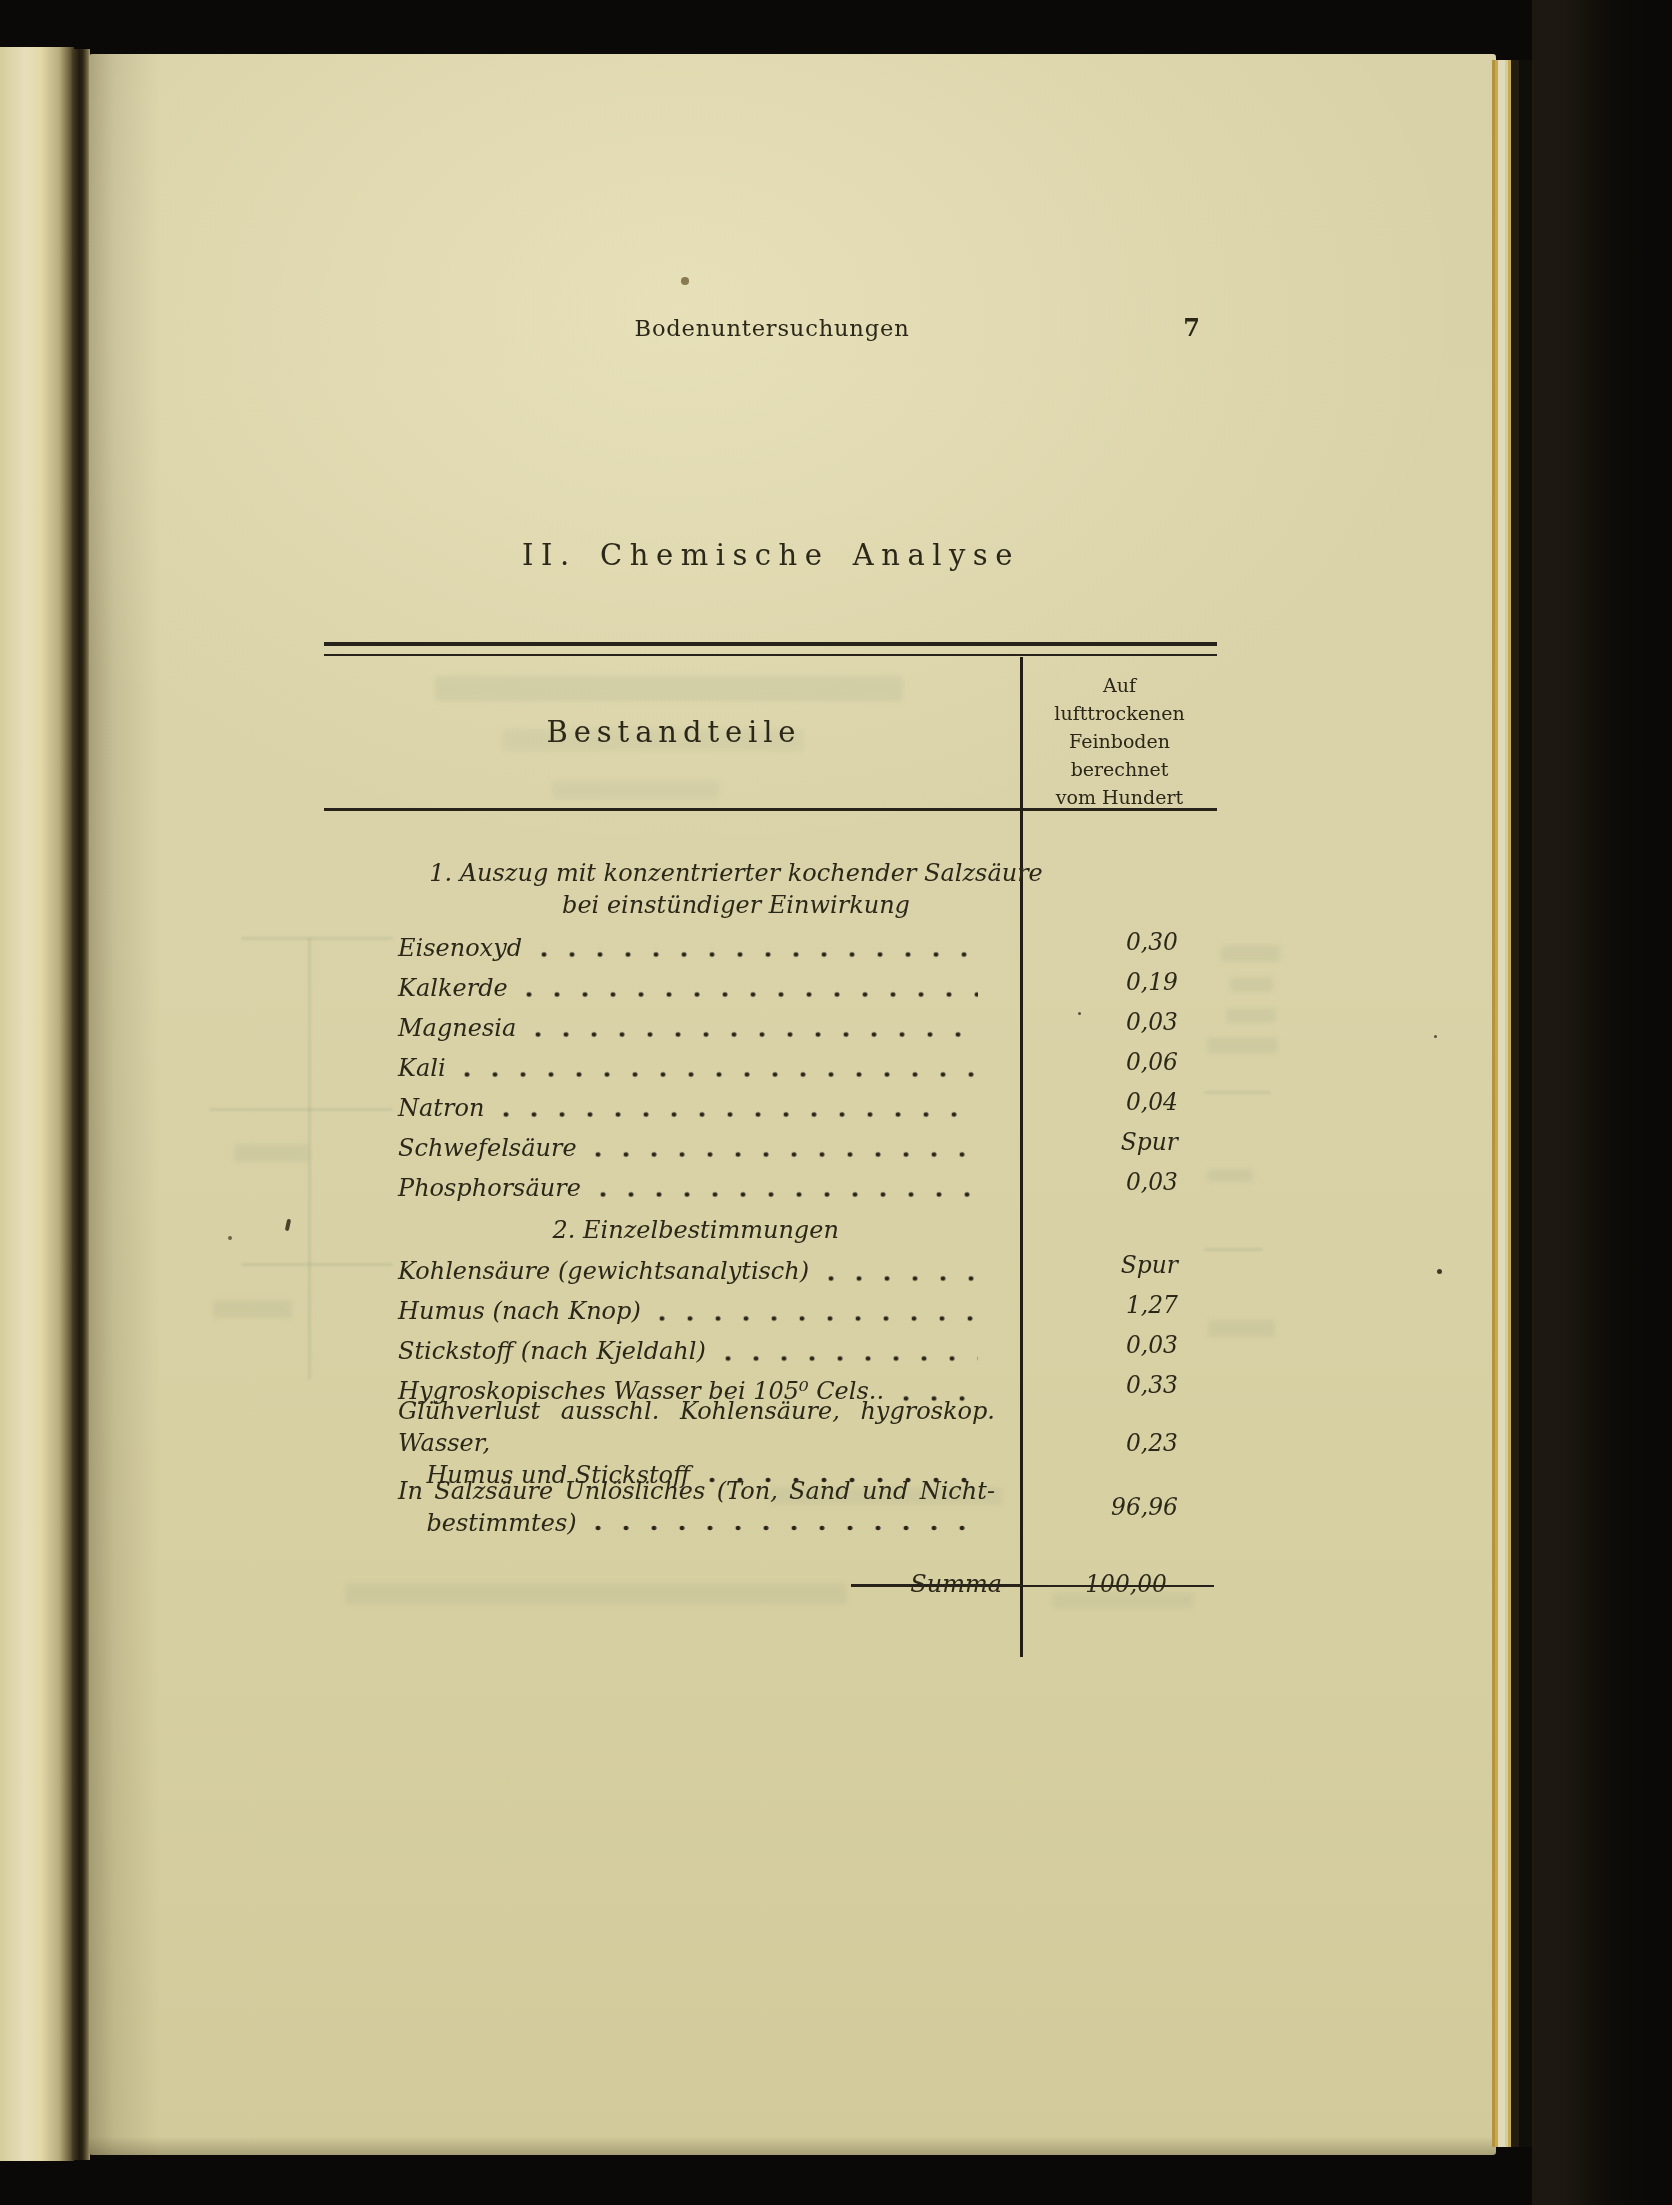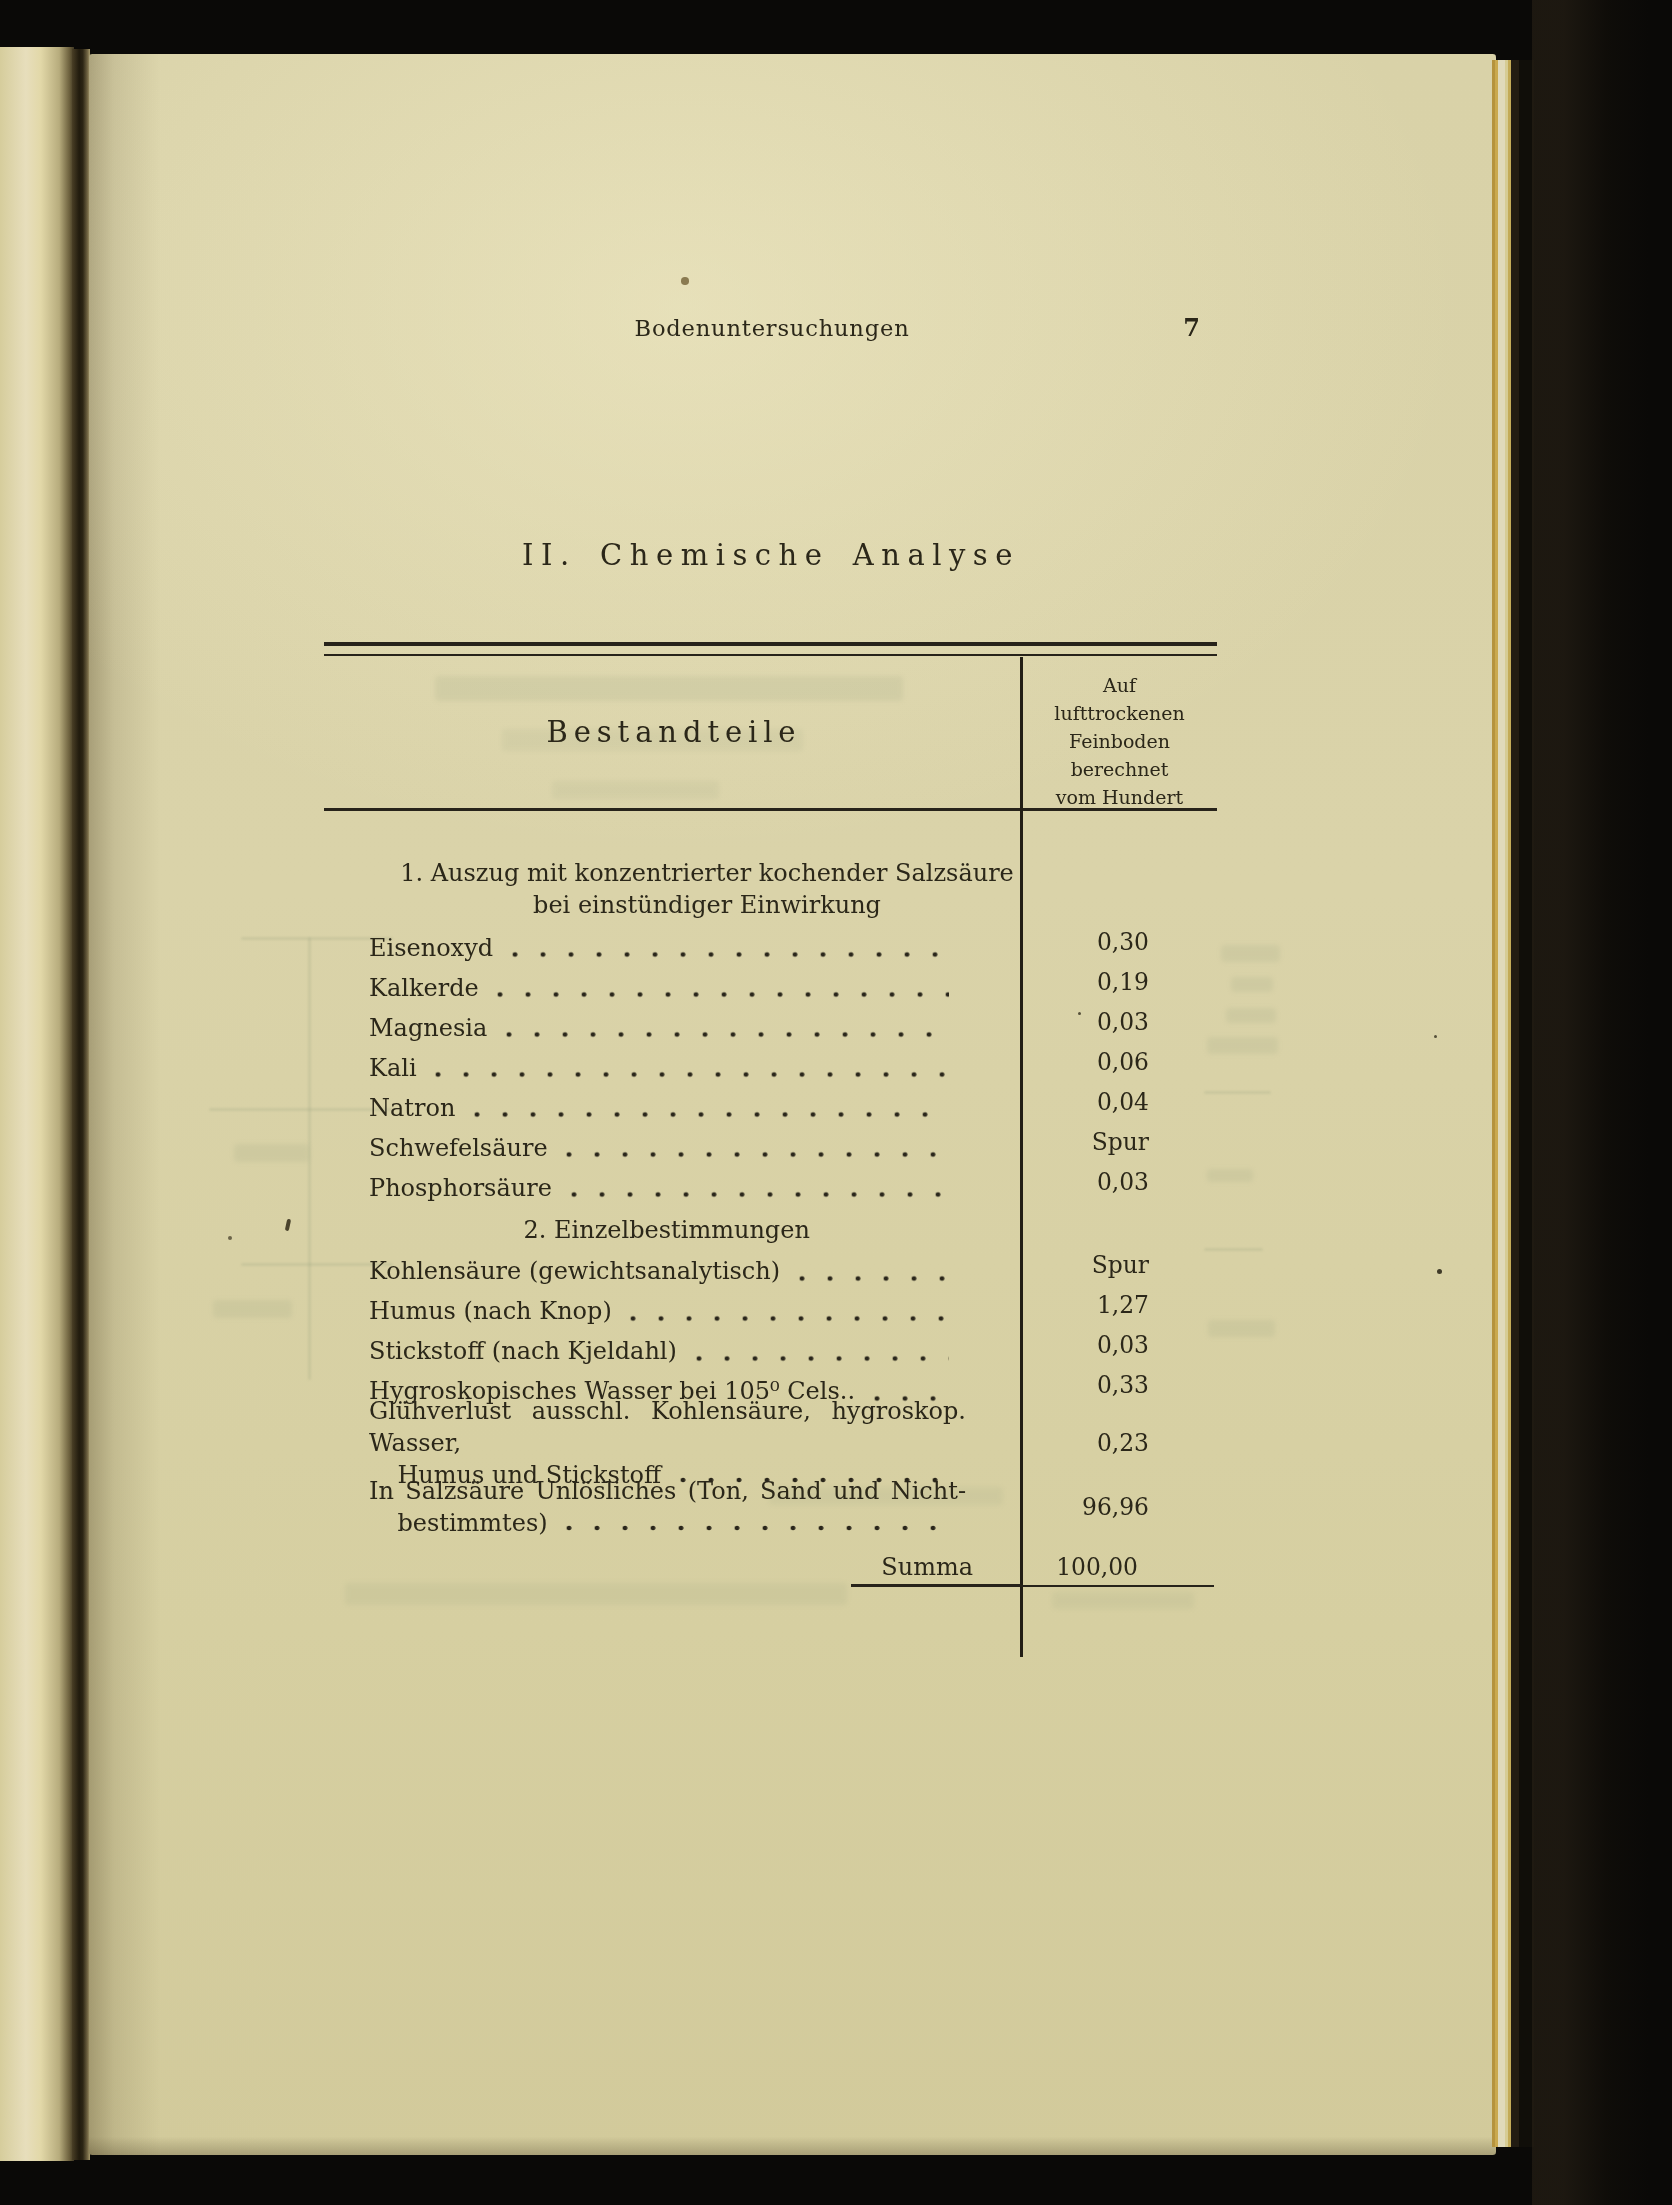--- a/index.html
+++ b/index.html
@@ -39,37 +39,37 @@
   .rule-hdr-bottom{left:324px;top:808px;width:893px;height:3.3px;}
   .rule-sum-left{left:851px;top:1584px;width:170px;height:3.3px;}
   .rule-sum-right{left:1021px;top:1585px;width:193px;height:1.7px;}
   .col-divider{position:absolute;left:1020px;top:657px;width:2.5px;height:1000px;background:#221e15;}
   
   .hdr-row{position:absolute;left:326px;top:656px;width:891px;height:152px;display:flex;}
   .hdr-col1{width:696px;display:flex;align-items:center;justify-content:center;
     font-size:29px;letter-spacing:5.9px;}
   .hdr-col2{width:195px;padding-top:15px;text-align:center;font-size:19px;line-height:28px;box-sizing:border-box;}
   
-  .tbody{position:absolute;left:312px;top:810px;width:891px;font-size:24px;}
+  .tbody{position:absolute;left:341px;top:810px;width:891px;font-size:24px;font-style:italic;}
   .sec-head{width:696px;text-align:center;line-height:32px;}
   .sec-head.s0{margin-top:47px;margin-bottom:6.7px;transform:translateX(47px);}
   .sec-head.s1{margin-top:6.7px;margin-bottom:5px;transform:translateX(6.7px);}
   .t-row{display:flex;height:40px;align-items:center;}
   .t-row.two{height:64px;}
   .row-main{width:696px;display:flex;align-items:center;padding-left:57px;box-sizing:border-box;}
   .row-main.two{flex-direction:column;align-items:stretch;}
   .leader{flex:1;height:8.4px;margin-left:11.7px;margin-right:59px;transform:translateY(7.5px);
     background-image:radial-gradient(circle at 3.3px 4.2px, #2a261b 2px, rgba(0,0,0,0) 2.8px);
     background-size:28px 8.4px;background-repeat:repeat-x;background-position:6.7px 0;}
   .l1{line-height:32px;width:597px;text-align:justify;text-align-last:justify;}
   .l2{line-height:32px;display:flex;align-items:center;padding-left:28.4px;}
   .l2 .leader{transform:translateY(5px);}
   .row-val{width:195px;box-sizing:border-box;padding-right:54px;text-align:right;font-size:23.4px;transform:translateY(-5.9px);}
   .t-row.two .row-val{transform:none;}
-  .sum-row{display:flex;margin-top:9px;height:37px;align-items:center;}
+  .sum-row{display:flex;margin-top:26px;height:37px;align-items:center;}
   .sum-label{width:696px;text-align:right;padding-right:35px;box-sizing:border-box;}
   .sum-val{width:195px;box-sizing:border-box;padding-right:65px;text-align:right;font-size:23.4px;}
 </style>
 </head>
 <body>
 
 <div id="stage">
 
   <div class="left-page-strip"></div>
   <div class="gutter-crease"></div>

